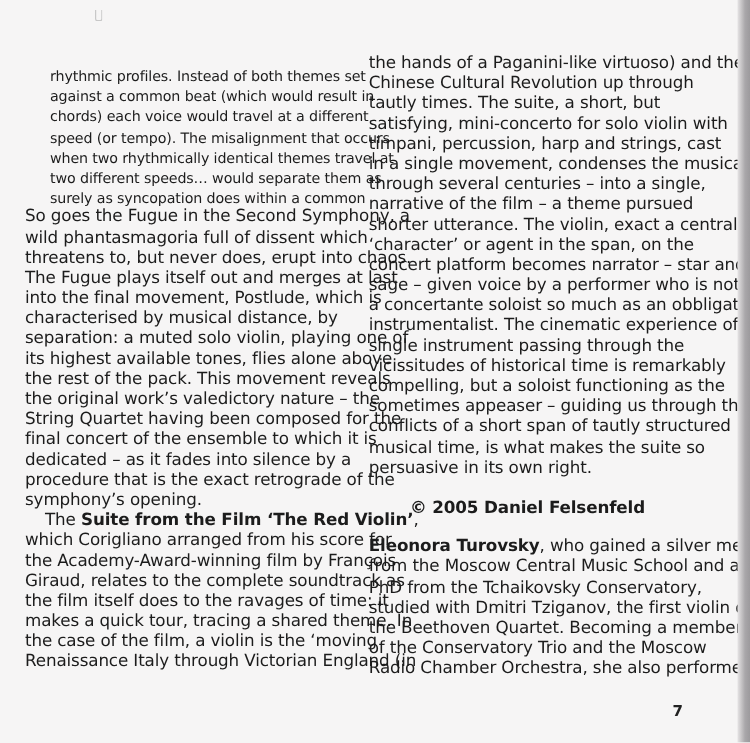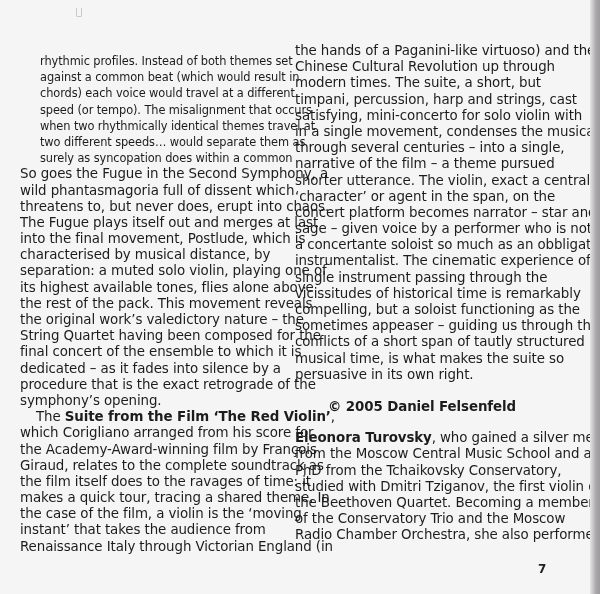--- a/index.html
+++ b/index.html
@@ -74,33 +74,32 @@
       <div class="line">symphony’s opening.</div>
     </div>
     <div>
       <div class="line indent"><span>The </span><b>Suite from the Film ‘The Red Violin’</b><span>,</span></div>
       <div class="line">which Corigliano arranged from his score for</div>
       <div class="line">the Academy-Award-winning film by François</div>
       <div class="line">Giraud, relates to the complete soundtrack as</div>
       <div class="line">the film itself does to the ravages of time: it</div>
       <div class="line">makes a quick tour, tracing a shared theme. In</div>
       <div class="line">the case of the film, a violin is the ‘moving</div>
-      <div class="line">instant’ that takes the audience from</div>
       <div class="line">Renaissance Italy through Victorian England (in</div>
     </div>
   </div>
 
   <div class="col col-right">
     <div style="height:43px"></div>
     <div>
       <div class="line">the hands of a Paganini-like virtuoso) and the</div>
       <div class="line">Chinese Cultural Revolution up through</div>
-      <div class="line">modern times. The suite, a short, but</div>
+      <div class="line">tautly times. The suite, a short, but</div>
+      <div class="line">satisfying, mini-concerto for solo violin with</div>
       <div class="line">timpani, percussion, harp and strings, cast</div>
-      <div class="line">satisfying, mini-concerto for solo violin with</div>
       <div class="line">in a single movement, condenses the musical</div>
       <div class="line">through several centuries – into a single,</div>
       <div class="line">narrative of the film – a theme pursued</div>
       <div class="line">shorter utterance. The violin, exact a central</div>
       <div class="line">‘character’ or agent in the span, on the</div>
       <div class="line">concert platform becomes narrator – star and</div>
       <div class="line">sage – given voice by a performer who is not</div>
       <div class="line">a concertante soloist so much as an obbligato</div>
       <div class="line">instrumentalist. The cinematic experience of a</div>
       <div class="line">single instrument passing through the</div>

